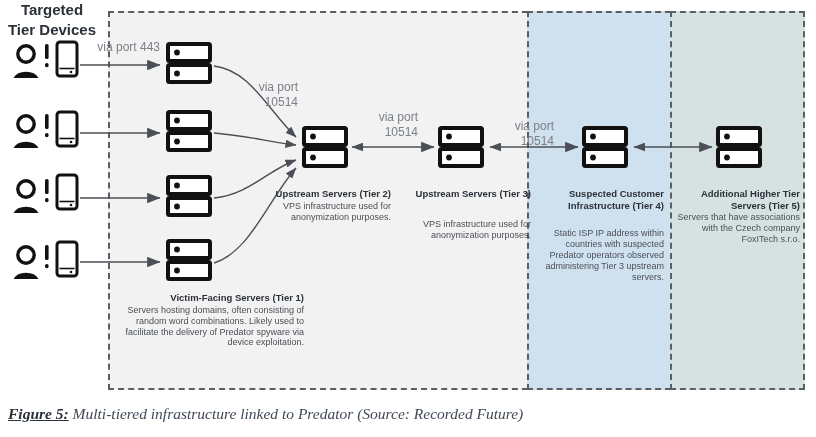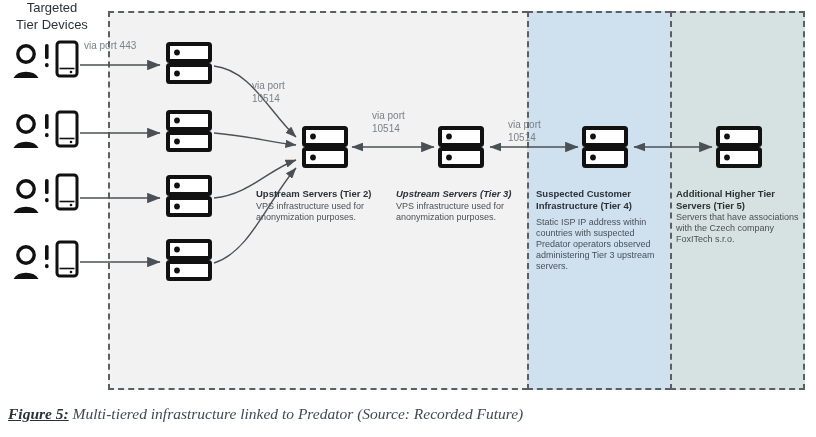--- a/index.html
+++ b/index.html
@@ -19,41 +19,41 @@
     top:11px; height:379px;
   }
   #panel-gray  { left:108px; width:420px; background:#f2f2f2; border-right:none; }
   #panel-blue  { left:527px; width:144px; background:#cfe0ef; border-right:none; }
   #panel-teal  { left:670px; width:135px; background:#d6e1e1; }
 
   
   #art { position:absolute; left:0; top:0; width:816px; height:437px; }
 
   
-  .txt { position:absolute; text-align:left; color:#4a5057; line-height:1.22; }
+  .txt { position:absolute; text-align:right; color:#4a5057; line-height:1.22; }
   .txt .hd { display:block; font-weight:bold; color:#2b3138; }
 
-  #lbl-devices { left:0px; top:288px; width:104px; font-size:13px; font-weight:normal; color:#2b3138; line-height:1.3; text-align:center; }
+  #lbl-devices { left:0px; top:288px; width:104px; font-size:15px; font-weight:bold; color:#2b3138; line-height:1.3; text-align:center; }
 
   #lbl-t1 { left:114px; top:292px; width:190px; font-size:9px; }
   #lbl-t1 .hd { font-size:9.5px; margin-bottom:1px; }
 
   #lbl-t2 { left:256px; top:188px; width:135px; font-size:9px; }
   #lbl-t2 .hd { font-size:9.5px; margin-bottom:1px; }
 
   #lbl-t3 { left:396px; top:188px; width:135px; font-size:9px; }
-  #lbl-t3 .hd { font-size:9.5px; margin-bottom:1px;font-style:italic; }
+  #lbl-t3 .hd { font-size:9.5px; margin-bottom:19px; }
 
   #lbl-t4 { left:536px; top:188px; width:128px; font-size:9px; }
-  #lbl-t4 .hd { font-size:9.5px; margin-bottom:6px; }
+  #lbl-t4 .hd { font-size:9.5px; margin-bottom:17px; }
 
   #lbl-t5 { left:676px; top:188px; width:124px; font-size:9px; }
   #lbl-t5 .hd { font-size:9.5px; margin-bottom:1px; }
 
-  .portlbl { position:absolute; font-size:10px; color:#7b8089; text-align:left; line-height:1.25; }
+  .portlbl { position:absolute; font-size:12px; color:#7b8089; text-align:right; line-height:1.25; }
   #port-443   { left:84px;  top:40px;  width:76px; }
   #port-a     { left:252px; top:80px;  width:46px; }
   #port-b     { left:372px; top:110px; width:46px; }
   #port-c     { left:508px; top:119px; width:46px; }
 
   
   #caption {
     position:absolute; left:8px; top:405px; width:800px;
     font-family:"Liberation Serif", serif;
     font-size:15.5px; font-style:italic; color:#3f4954;
@@ -223,20 +223,24 @@
   <div class="portlbl" id="port-c">
     <span>via port</span><br>
     <span>10514</span>
   </div>
 
   <div id="lbl-devices">
     <span>Targeted</span><br>
     <span>Tier Devices</span>
   </div>
 
+  <div class="txt" id="lbl-t1">
+    <span class="hd">Victim-Facing Servers (Tier 1)</span>
+    <span>Servers hosting domains, often consisting of random word combinations. Likely used to facilitate the delivery of Predator spyware via device exploitation.</span>
+  </div>
 
   <div class="txt" id="lbl-t2">
     <span class="hd">Upstream Servers (Tier 2)</span>
     <span>VPS infrastructure used for anonymization purposes.</span>
   </div>
 
   <div class="txt" id="lbl-t3">
     <span class="hd">Upstream Servers (Tier 3)</span>
     <span>VPS infrastructure used for anonymization purposes.</span>
   </div>

